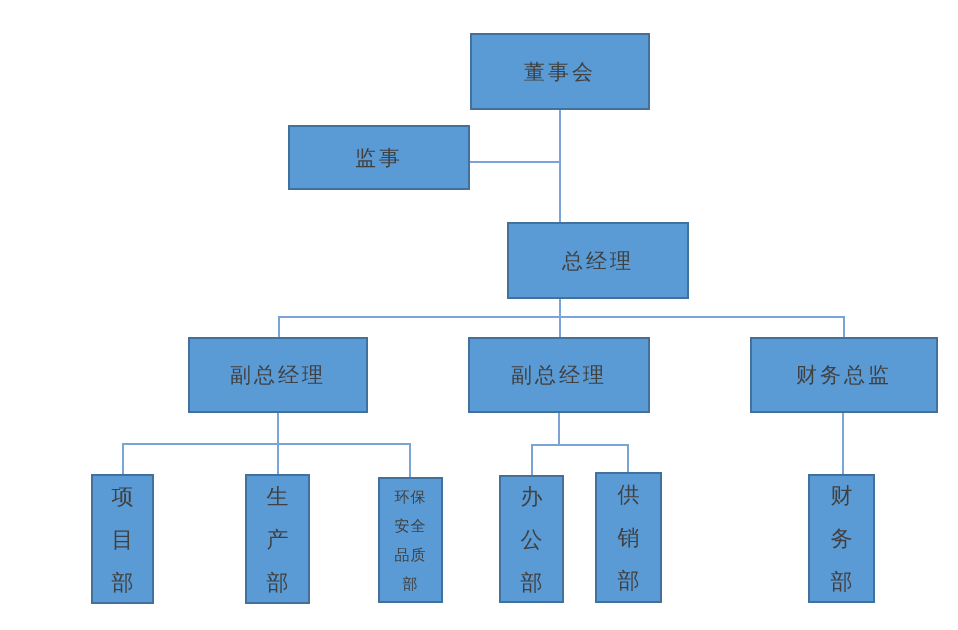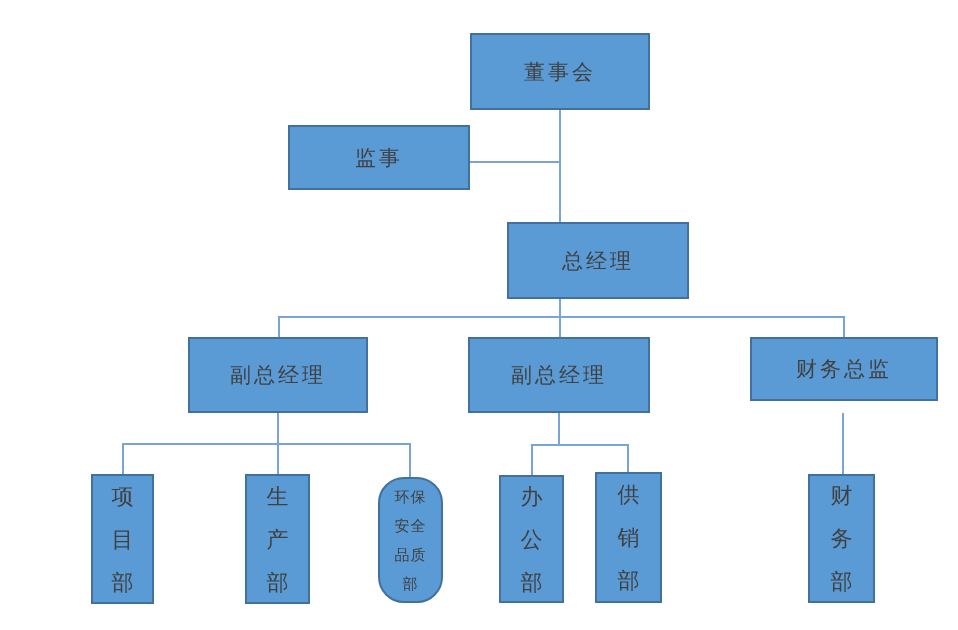--- a/index.html
+++ b/index.html
@@ -34,29 +34,28 @@
   }
   .box-v {
     font-size: 22px;
     line-height: 43px;
     letter-spacing: 0;
   }
   .box-v-small {
     font-size: 15px;
     line-height: 29px;
     letter-spacing: 1px;
-    border-radius: 26px;
   }
   
   #n-board        { left: 470px; top: 33px;  width: 180px; height: 77px; }
   #n-supervisor   { left: 288px; top: 125px; width: 182px; height: 65px; }
   #n-gm           { left: 469px; top: 222px; width: 182px; height: 77px; margin-left: 38px; }
   #n-deputy1      { left: 188px; top: 337px; width: 180px; height: 76px; }
   #n-deputy2      { left: 468px; top: 337px; width: 182px; height: 76px; }
-  #n-findir       { left: 750px; top: 337px; width: 188px; height: 64px; }
+  #n-findir       { left: 750px; top: 337px; width: 188px; height: 76px; }
   #n-project      { left: 91px;  top: 474px; width: 63px;  height: 130px; }
   #n-production   { left: 245px; top: 474px; width: 65px;  height: 130px; }
   #n-ehs          { left: 378px; top: 477px; width: 65px;  height: 126px; }
   #n-office       { left: 499px; top: 475px; width: 65px;  height: 128px; }
   #n-supply       { left: 595px; top: 472px; width: 67px;  height: 131px; }
   #n-findept      { left: 808px; top: 474px; width: 67px;  height: 129px; }
   
   .hline, .vline {
     position: absolute;
     background: #7aa3d6;

